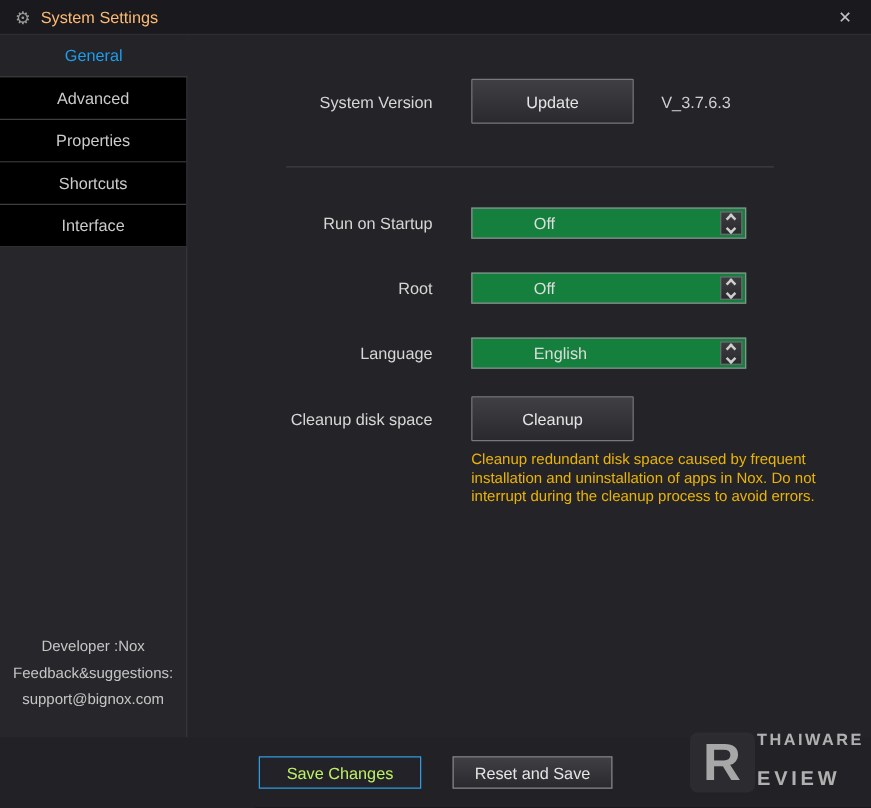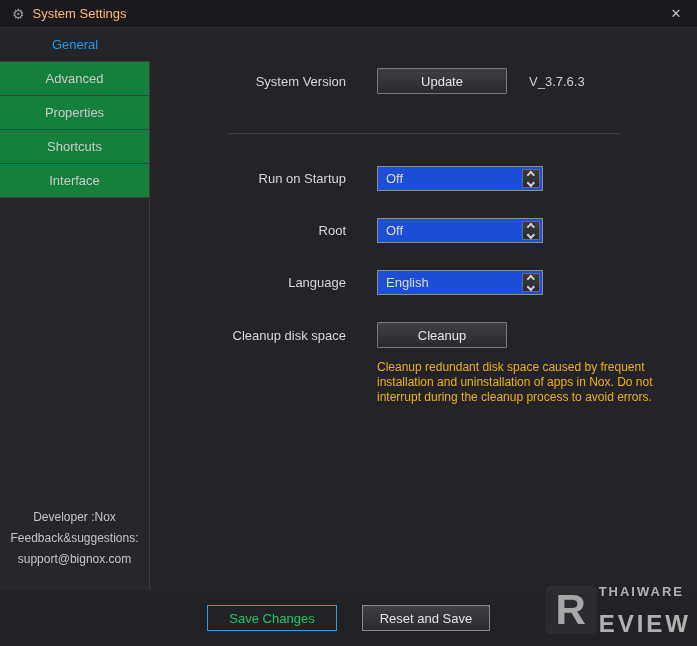--- a/index.html
+++ b/index.html
@@ -27,21 +27,21 @@
 
   
   .body { position:absolute; top:28px; left:0; right:0; bottom:56px; display:flex; }
 
   .sidebar {
     position:relative; width:150px; background:#27272b;
     border-right:1px solid #3b3b3f; flex:none;
   }
   .tab {
     height:34px; display:flex; align-items:center; justify-content:center;
-    color:#cbcbcb; background:#15803d; border-bottom:1px solid #3e3e42;
+    color:#cbcbcb; background:#000000; border-bottom:1px solid #3e3e42;
     cursor:pointer; font-size:13px;
   }
   .tab.selected {
     background:#242428; color:#1d9dee; border-bottom:1px solid #3e3e42;
     margin-right:-1px;
   }
   .sidebar-footer {
     position:absolute; bottom:20px; left:0; right:0;
     text-align:center; color:#c5c5c5; font-size:12px; line-height:21px;
   }
@@ -54,32 +54,32 @@
     color:#d6d6d6; font-size:13px;
   }
   .ctrl { position:absolute; left:227px; }
 
   .divider {
     position:absolute; left:79px; width:390px; height:1px;
     background:#3f3f43;
   }
 
   .btn {
-    width:130px; height:26px;
+    width:130px; height:36px;
     background:linear-gradient(#3f3f44,#2a2a2e);
     border:1px solid #78787d; color:#e5e5e5;
     font-size:13px; font-family:"Liberation Sans", sans-serif;
     cursor:pointer; border-radius:1px;
   }
   .version { color:#cfcfcf; font-size:13px; }
 
   .dropdown {
-    position:relative; width:166px; height:25px;
-    background:#1d4ed8; border:1px solid #8d8d92;
-    display:flex; align-items:center; cursor:pointer;
+    position:relative; width:220px; height:25px;
+    background:#15803d; border:1px solid #8d8d92;
+    display:flex; align-items:center; cursor:pointer;padding-left:41px;
   }
   .dd-value { padding-left:8px; color:#dcdcdc; font-size:13px; }
   .spinner {
     position:absolute; right:2px; top:2px; bottom:2px; width:18px;
     border:1px solid #6a6a6e; background:linear-gradient(#3c3c40,#2b2b2f);
     display:flex; flex-direction:column; align-items:center; justify-content:center;
   }
   .chv { width:6px; height:6px; transform:rotate(45deg); }
   .chv.up   { border-top:2px solid #cfcfcf; border-left:2px solid #cfcfcf; margin-bottom:1px; margin-top:2px; }
   .chv.down { border-bottom:2px solid #cfcfcf; border-right:2px solid #cfcfcf; margin-top:1px; margin-bottom:2px; }
@@ -90,21 +90,21 @@
   }
 
   
   .bottombar {
     position:absolute; left:0; right:0; bottom:0; height:56px;
     background:#222226;
     display:flex; align-items:center; justify-content:center; gap:25px;
   }
   .btn-save {
     width:130px; height:26px; background:#222228;
-    border:1px solid #2f9be0; color:#22c55e;
+    border:1px solid #2f9be0; color:#bef264;
     font-size:13px; font-family:"Liberation Sans", sans-serif; cursor:pointer;
   }
   .btn-reset {
     width:128px; height:26px;
     background:linear-gradient(#3f3f44,#2a2a2e);
     border:1px solid #8a8a8e; color:#e5e5e5;
     font-size:13px; font-family:"Liberation Sans", sans-serif; cursor:pointer;
   }
 
   
@@ -112,21 +112,21 @@
     position:absolute; right:6px; bottom:10px;
     display:flex; align-items:center; opacity:0.75; pointer-events:none;
   }
   .wm-r {
     width:52px; height:48px; background:#303034; border-radius:6px;
     display:flex; align-items:center; justify-content:center;
     font-size:42px; font-weight:bold; color:#d4d4d4;
   }
   .wm-col { display:flex; flex-direction:column; margin-left:2px; }
   .wm-top { font-size:13px; font-weight:bold; letter-spacing:2px; color:#e0e0e0; }
-  .wm-bottom { font-size:24px; font-weight:bold; letter-spacing:3px; color:#e0e0e0; line-height:24px;margin-top:13px; }
+  .wm-bottom { font-size:16px; font-weight:bold; letter-spacing:3px; color:#e0e0e0; line-height:24px;margin-top:13px; }
 </style>
 </head>
 <body>
 
 <div class="window">
 
   <div class="titlebar">
     <span class="gear">⚙</span>
     <span class="title">System Settings</span>
     <span class="close-btn">✕</span>

